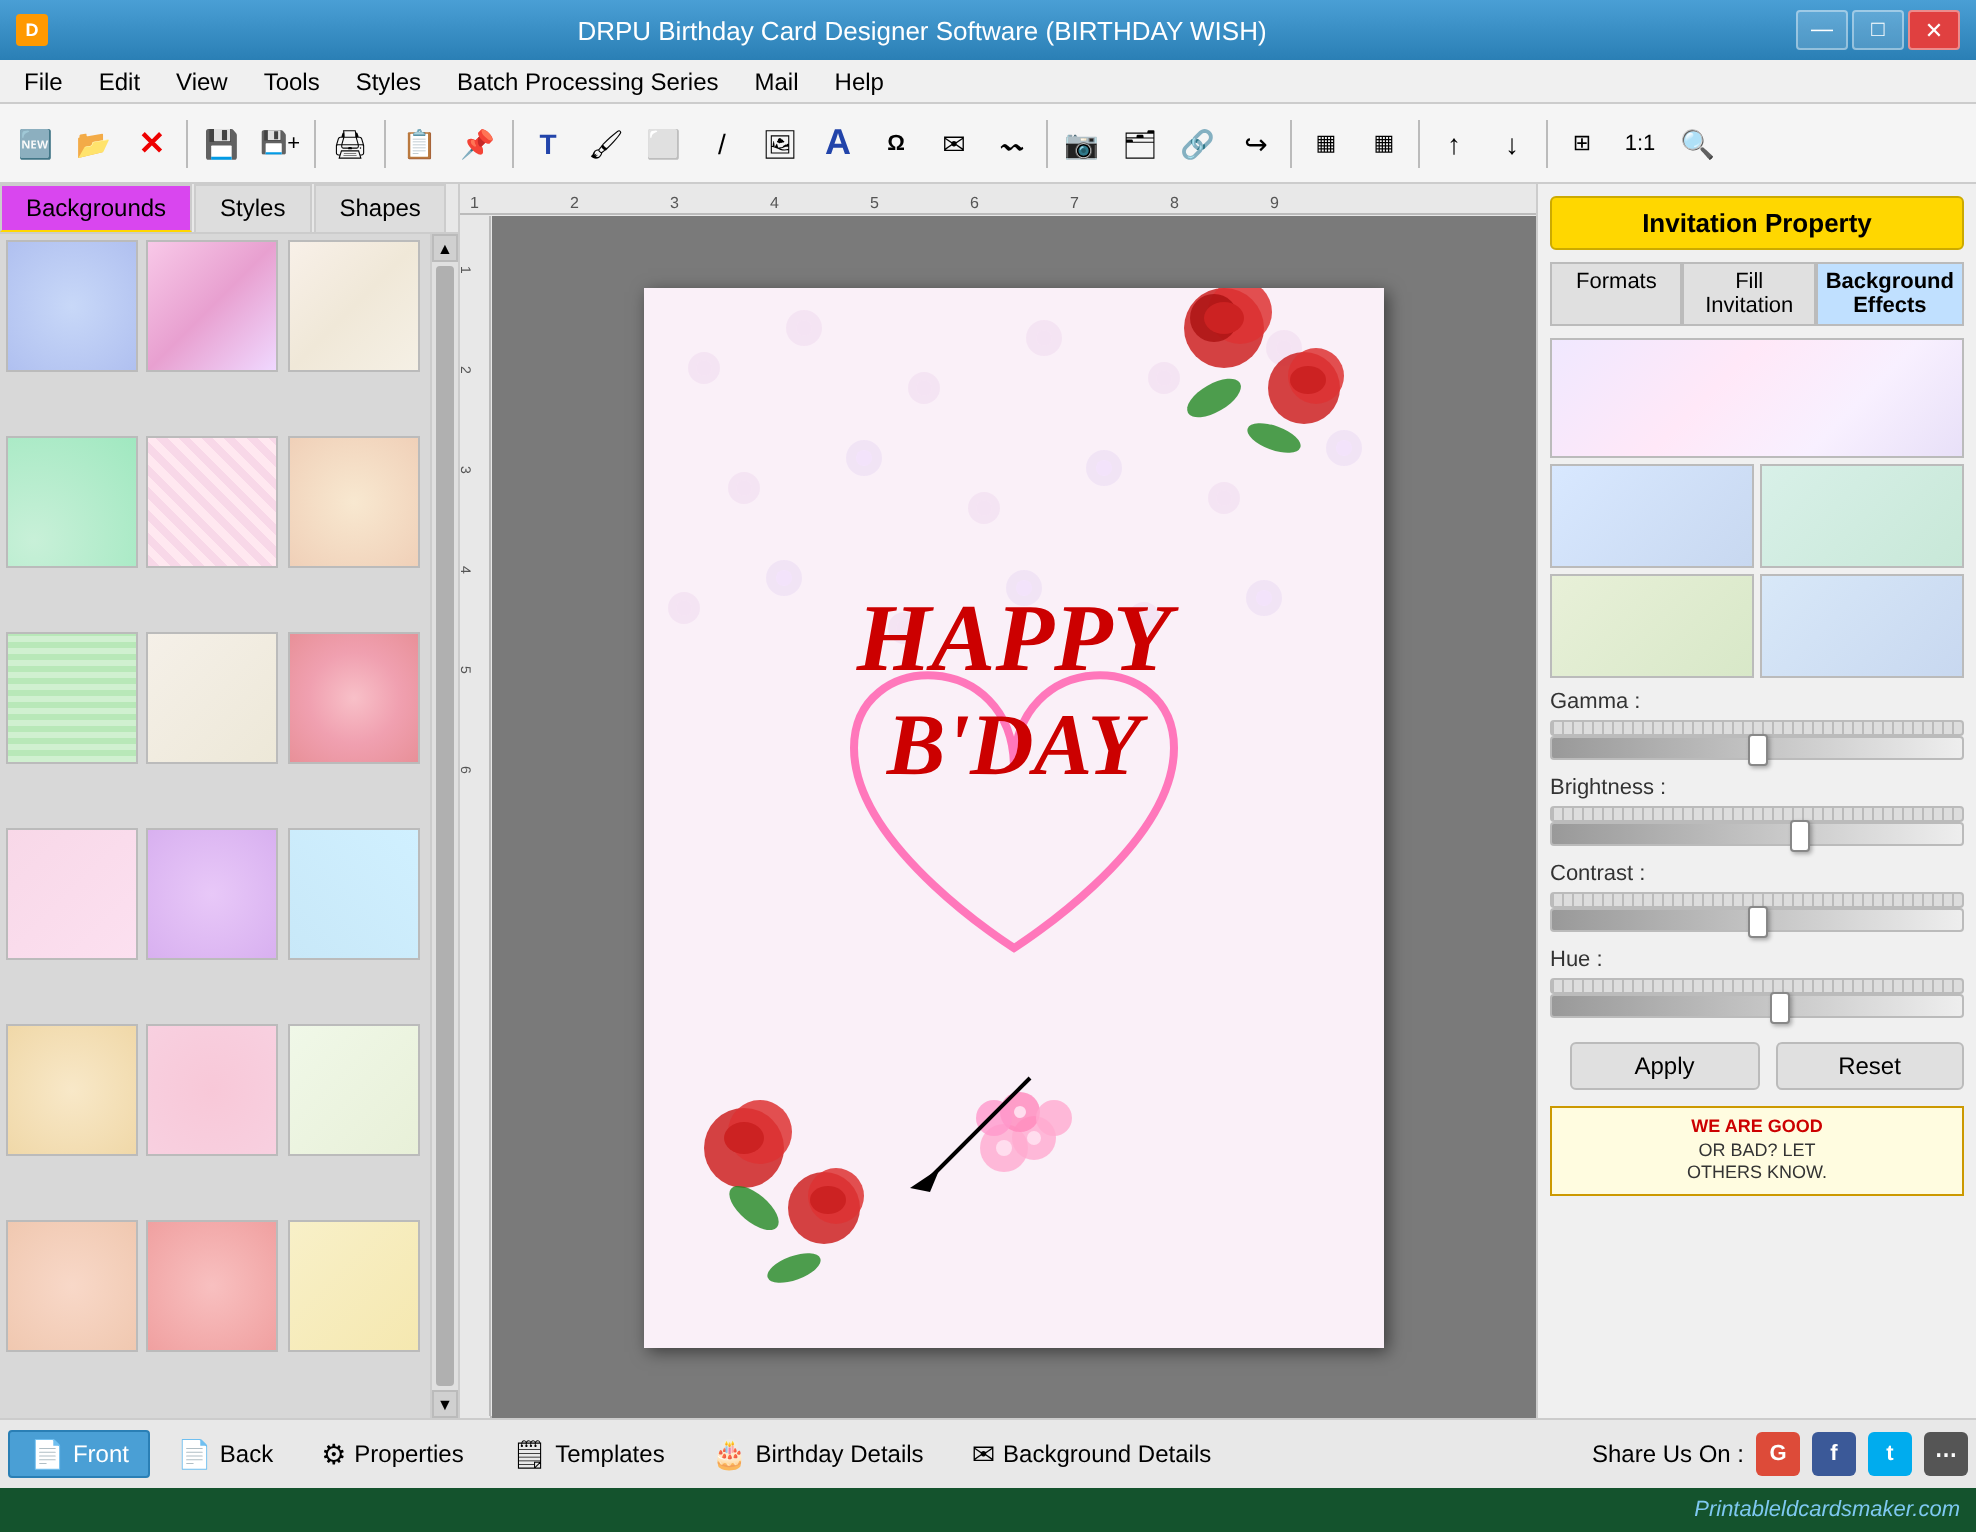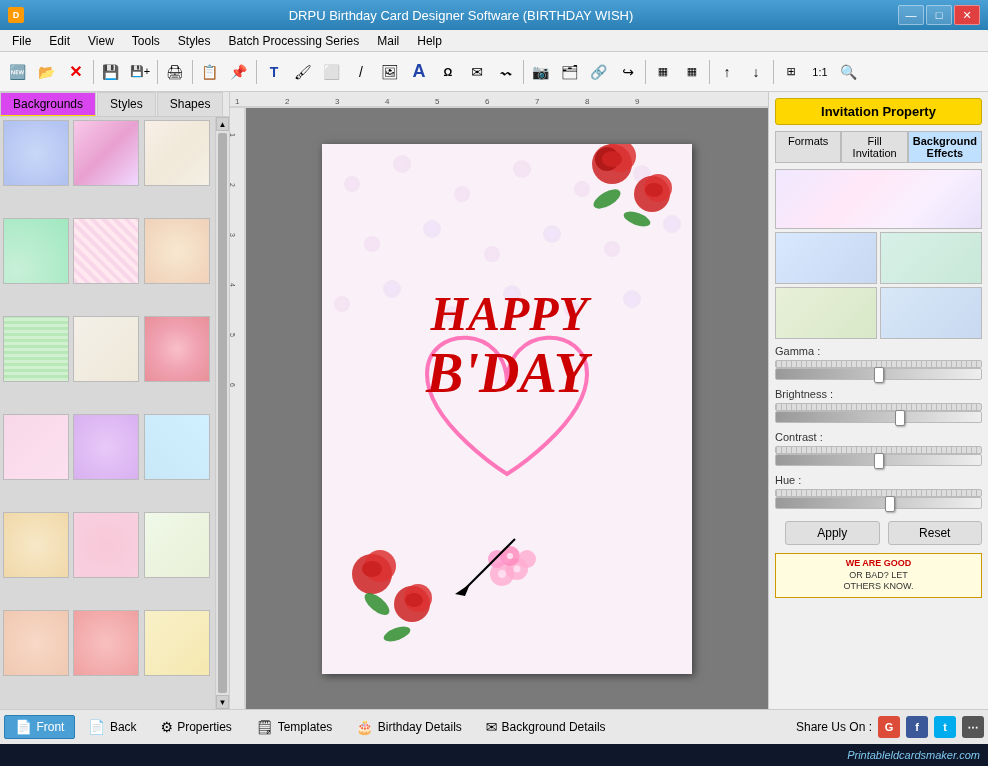--- a/index.html
+++ b/index.html
@@ -59,21 +59,21 @@
     .bottom-btn { display: flex; align-items: center; gap: 4px; padding: 3px 10px; cursor: pointer; border: 1px solid transparent; border-radius: 2px; font-size: 12px; }
     .bottom-btn.active { background: #4a9fd5; color: white; border-color: #2a7fb5; }
     .bottom-icon { font-size: 14px; }
     #share-section { margin-left: auto; display: flex; align-items: center; gap: 6px; font-size: 12px; }
     .share-icon { width: 22px; height: 22px; border-radius: 3px; display: flex; align-items: center; justify-content: center; font-size: 11px; color: white; cursor: pointer; font-weight: bold; }
     .si-g { background: #dd4b39; }
     .si-f { background: #3b5998; }
     .si-t { background: #00acee; }
 
     
-    #status-bar { height: 22px; background: #0f172a; display: flex; align-items: center; justify-content: flex-end; padding: 0 8px; }
+    #status-bar { height: 22px; background: #14532d; display: flex; align-items: center; justify-content: flex-end; padding: 0 8px; }
     #status-bar span { color: #7ec8f0; font-size: 11px; font-style: italic; }
 
     
     #left-panel-inner { display: flex; flex: 1; overflow: hidden; }
     #thumb-container { flex: 1; overflow-y: auto; display: grid; grid-template-columns: repeat(3, 1fr); gap: 2px; padding: 3px; background: #d8d8d8; }
     #thumb-scrollbar { width: 14px; background: #e0e0e0; border-left: 1px solid #ccc; display: flex; flex-direction: column; }
     .scroll-arrow { height: 14px; background: #d0d0d0; border: 1px solid #bbb; display: flex; align-items: center; justify-content: center; cursor: pointer; font-size: 8px; }
     .scroll-thumb { flex: 1; background: #b0b0b0; margin: 2px; border-radius: 2px; }
 
     
@@ -325,23 +325,23 @@
           <circle cx="8" cy="-18" r="10" fill="#ff88bb" opacity="0.8"></circle>
           <circle cx="25" cy="-15" r="9" fill="#ffaad0" opacity="0.8"></circle>
           <circle cx="-5" cy="-15" r="9" fill="#ff99cc" opacity="0.8"></circle>
 
           <circle cx="0" cy="0" r="4" fill="#ffddee"></circle>
           <circle cx="15" cy="-5" r="3.5" fill="#ffddee"></circle>
           <circle cx="8" cy="-18" r="3" fill="#ffddee"></circle>
         </g>
       </svg>
 
-      <div style="position:absolute;top:38%;left:50%;transform:translate(-50%,-50%);text-align:right;z-index:10;">
+      <div style="position:absolute;top:38%;left:50%;transform:translate(-50%,-50%);text-align:center;z-index:10;">
         <div style="font-family:serif;font-size:48px;color:#cc0000;font-weight:bold;font-style:italic;">HAPPY</div>
-        <div style="font-family:serif;font-size:56px;color:#cc0000;font-weight:bold;font-style:italic;">B'DAY</div>
+        <div style="font-family:serif;font-size:44px;color:#cc0000;font-weight:bold;font-style:italic;">B'DAY</div>
       </div>
     </div>
 
     <svg style="position:absolute;bottom:105px;left:225px;width:70px;height:70px;z-index:30;">
       <line x1="60" y1="5" x2="10" y2="55" stroke="black" stroke-width="2"></line>
       <polygon points="0,60 15,50 10,62" fill="black"></polygon>
     </svg>
   </div>
 
   <div id="right-panel">

